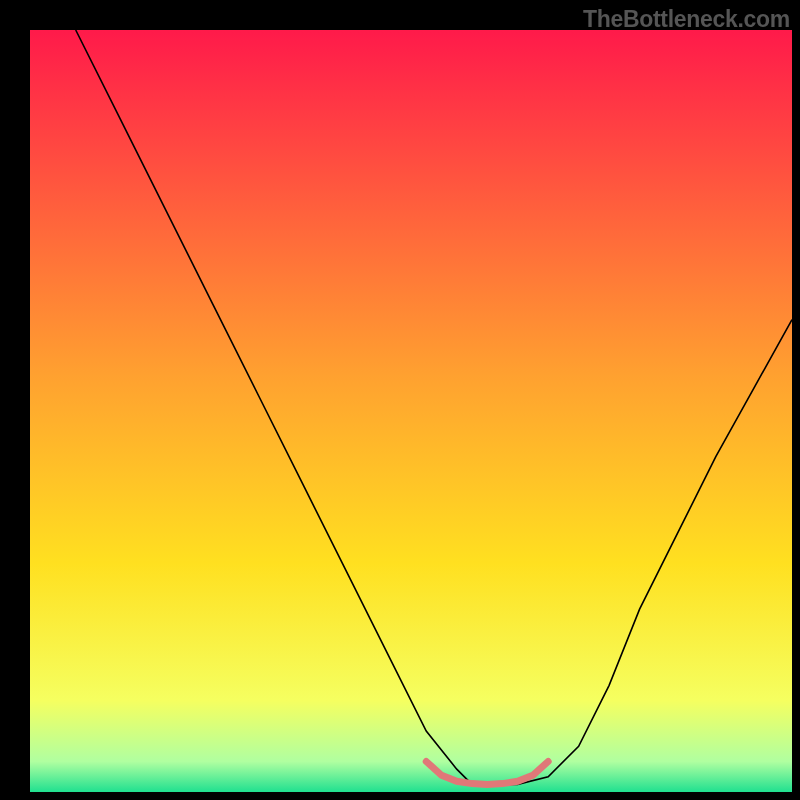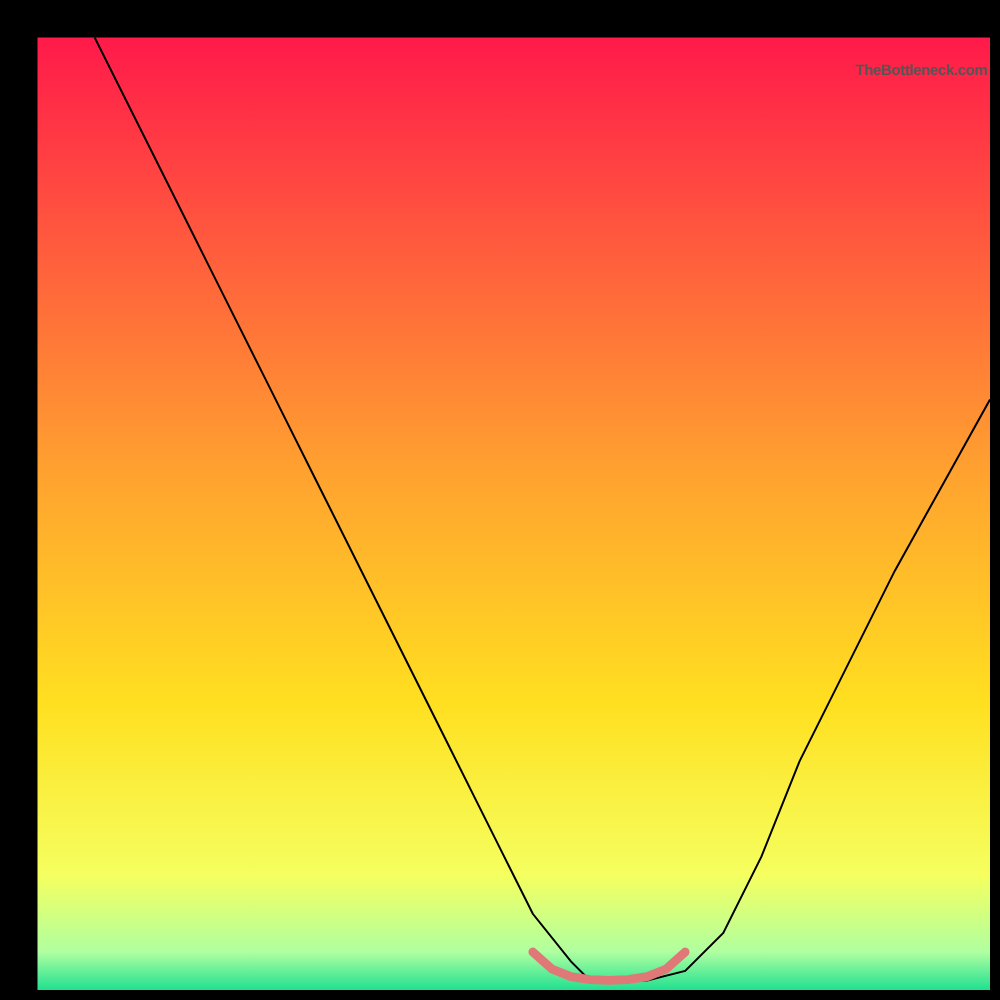--- a/index.html
+++ b/index.html
@@ -15,25 +15,24 @@
   .container {
     width: 800px;
     height: 800px;
     position: relative;
   }
   .watermark {
     position: absolute;
     top: 6px;
     right: 10px;
     color: #555;
-    font-size: 12px;
+    font-size: 23px;
     font-weight: bold;
     z-index: 10;
     letter-spacing: -0.3px;
-    margin-top: 43px;
   }
   svg {
     display: block;
   }
 </style>
 </head>
 <body>
 
 <div class="container">
   <div class="watermark">TheBottleneck.com</div>

